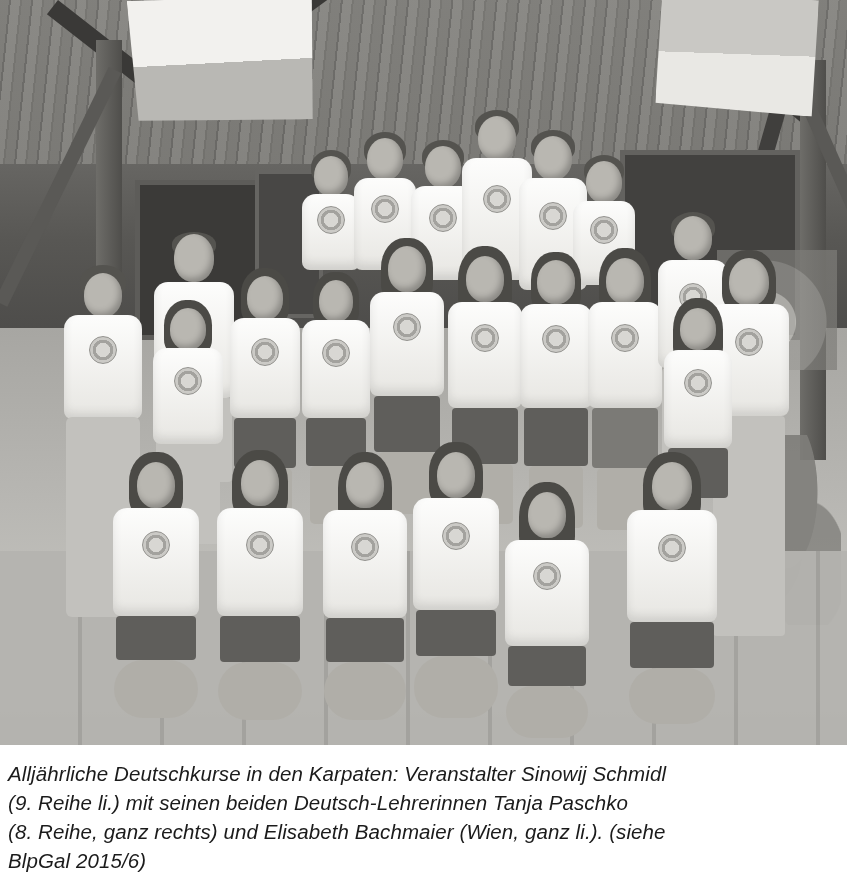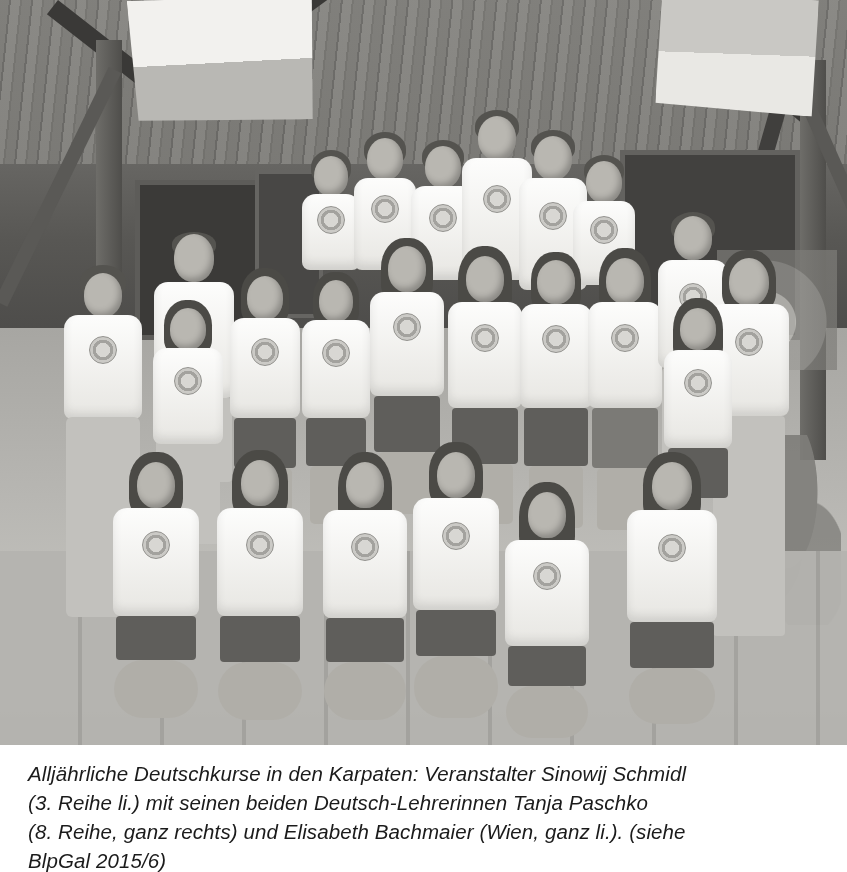--- a/index.html
+++ b/index.html
@@ -162,21 +162,21 @@
     box-sizing: border-box;
     font-family: "Liberation Sans", sans-serif;
     font-style: italic;
     font-size: 20.5px;
     line-height: 29px;
     color: #1b1b1b;
     text-align: justify;
     text-justify: inter-word;
     letter-spacing: .1px;
   }
-  .caption-line { display: block; white-space: nowrap; margin-left: 20px; }
+  .caption-line { display: block; white-space: nowrap; }
   .caption-line.last { }
 </style>
 </head>
 <body>
 
 <div class="page">
 
   <div class="photo">
     <div class="photo-scene">
 
@@ -424,18 +424,18 @@
           </div>
         <div class="legs-dark" style="top:170px; width:84px; height:46px;"></div>
         <div class="skin" style="top:216px; width:86px; height:56px; border-radius:30px;"></div>
       </div>
 
     </div>
   </div>
 
   <div class="caption">
     <span class="caption-line">Alljährliche Deutschkurse in den Karpaten: Veranstalter Sinowij Schmidl</span>
-    <span class="caption-line">(3. Reihe li.) mit seinen beiden Deutsch-Lehrerinnen Tanja Paschko</span>
+    <span class="caption-line">(9. Reihe li.) mit seinen beiden Deutsch-Lehrerinnen Tanja Paschko</span>
     <span class="caption-line">(8. Reihe, ganz rechts) und Elisabeth Bachmaier (Wien, ganz li.). (siehe</span>
     <span class="caption-line last">BlpGal 2015/6)</span>
   </div>
 
 </div>
 
 </body></html>

